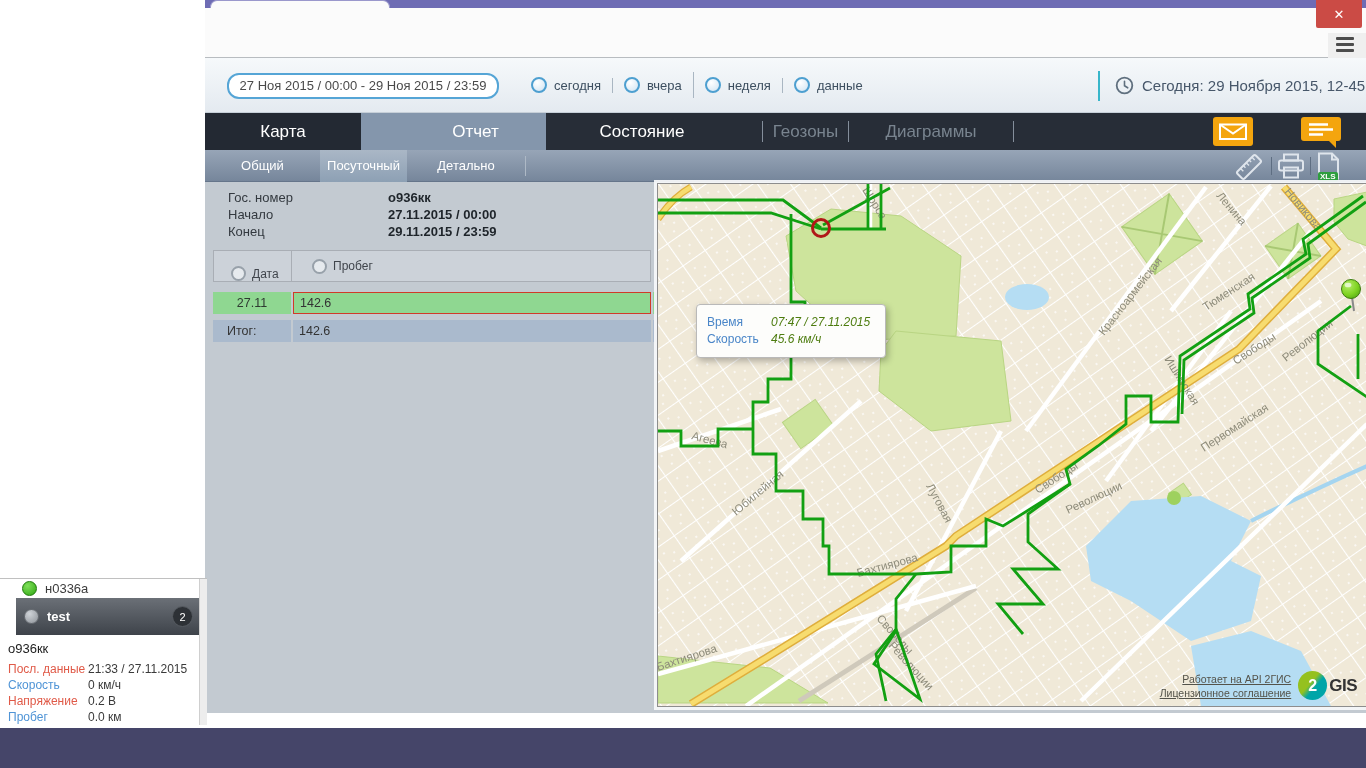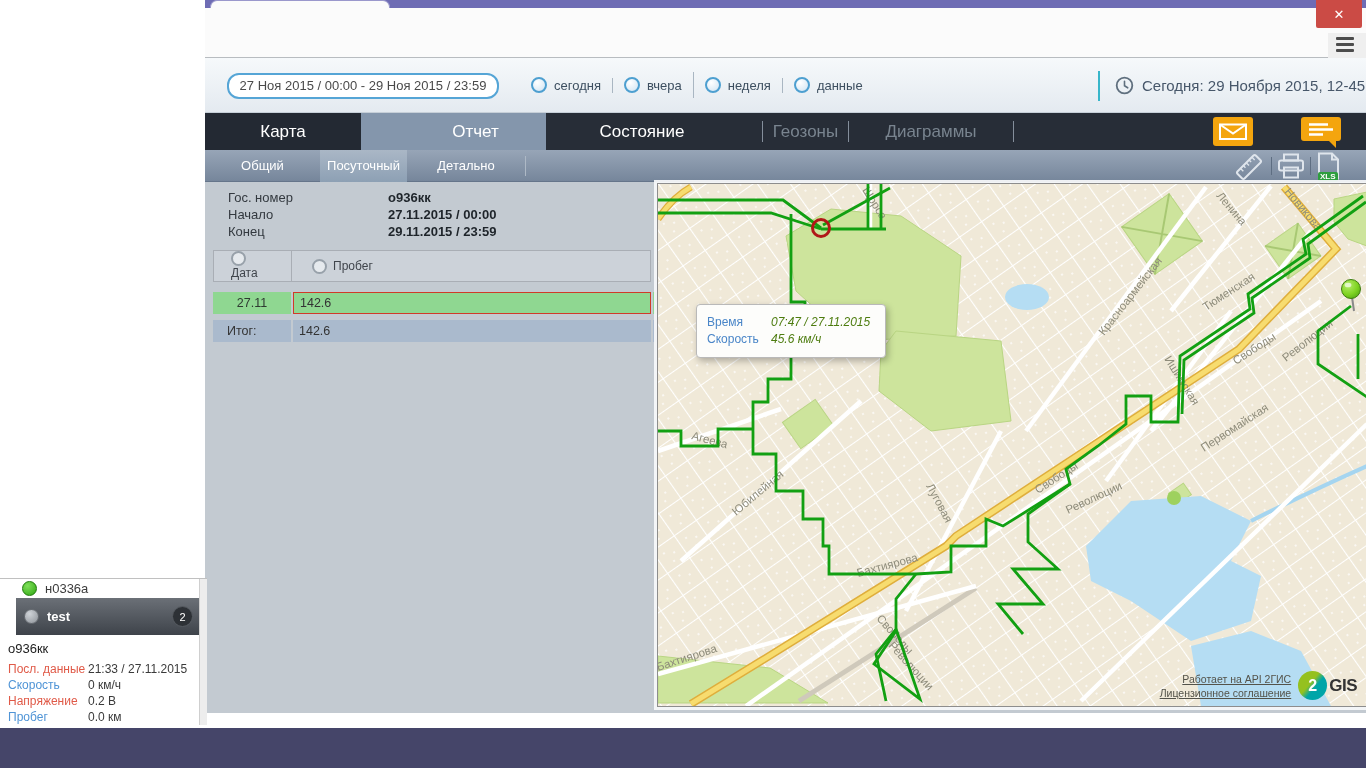--- a/index.html
+++ b/index.html
@@ -55,21 +55,21 @@
   .isep{position:absolute;top:7px;width:1px;height:18px;background:#5e6e82;}
   .tool-ic{position:absolute;cursor:pointer;}
   .xls-badge{position:absolute;left:2px;bottom:2px;background:#2e9e3e;color:#fff;font-size:8px;font-weight:bold;padding:1px 2px;border-radius:2px;line-height:8px;margin-top:48px;}
 
   
   .content{left:205px;top:182px;width:1161px;height:531px;background:#c3cad1;}
   .info-row{position:absolute;left:23px;height:17px;font-size:13px;display:flex;}
   .info-label{width:160px;color:#33393f;}
   .info-value{font-weight:bold;color:#1e242a;}
   .thead{position:absolute;left:8px;top:68px;width:438px;height:32px;background:#ccd2d9;border:1px solid #a9aeb5;display:flex;box-sizing:border-box;}
-  .th1{width:78px;border-right:1px solid #a9aeb5;display:flex;align-items:flex-start;padding-left:17px;box-sizing:border-box;flex-direction:column;}
+  .th1{width:78px;border-right:1px solid #a9aeb5;display:flex;align-items:flex-end;padding-left:17px;box-sizing:border-box;}
   .th2{flex:1;display:flex;align-items:center;padding-left:20px;}
   .tradio{width:11px;height:11px;border:2px solid #98a1aa;border-radius:50%;background:#e6eaee;margin-right:6px;cursor:pointer;}
   .thlabel{font-size:12px;color:#40454c;}
   .trow{position:absolute;left:8px;height:22px;display:flex;font-size:12.5px;}
   .c-date{width:78px;text-align:center;line-height:22px;color:#2e3a31;}
   .c-mile{width:358px;line-height:20px;padding-left:6px;margin-left:2px;color:#333;box-sizing:border-box;}
   .c-extra{width:40px;line-height:22px;padding-left:5px;margin-left:2px;color:#333;}
   .row-data .c-date,.row-data .c-mile,.row-data .c-extra{background:#8fd791;}
   .row-data .c-mile{border:1px solid #d03a28;}
   .row-total .c-date,.row-total .c-mile,.row-total .c-extra{background:#aabacd;}

